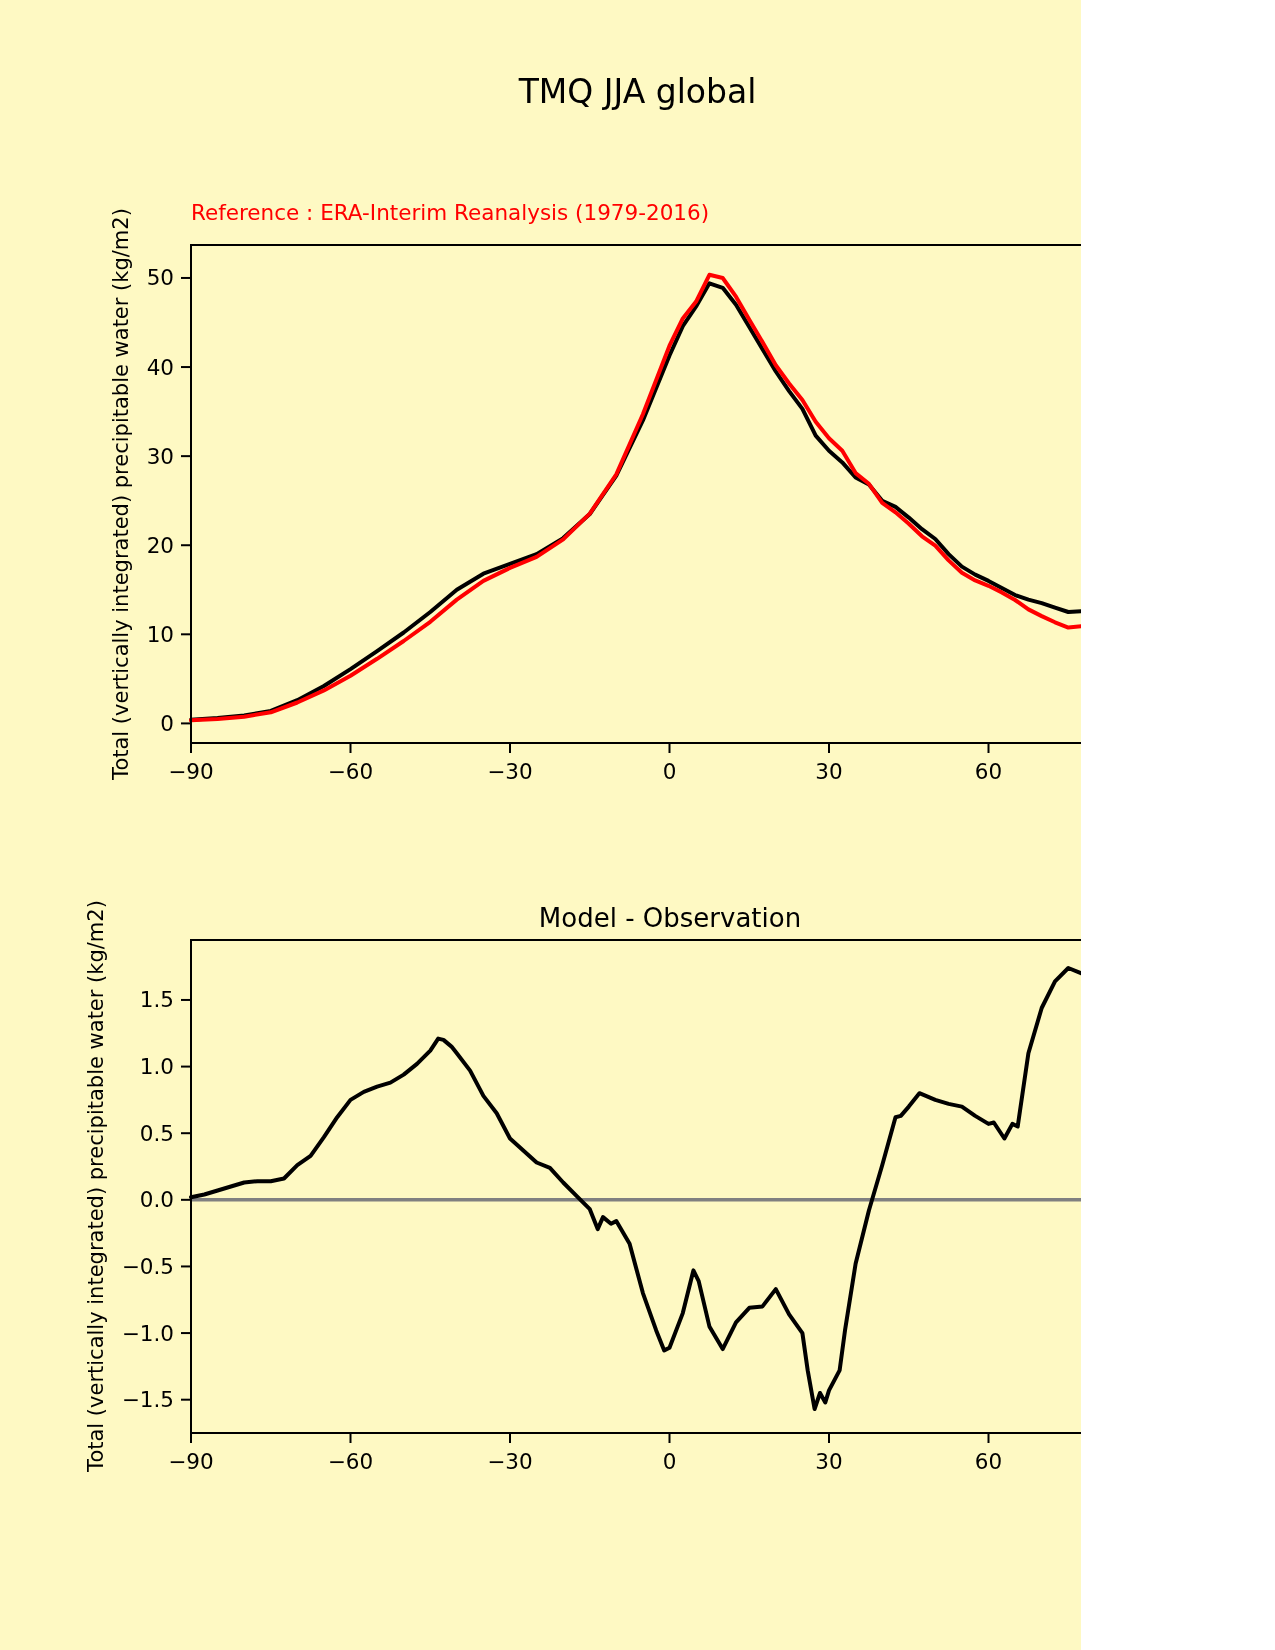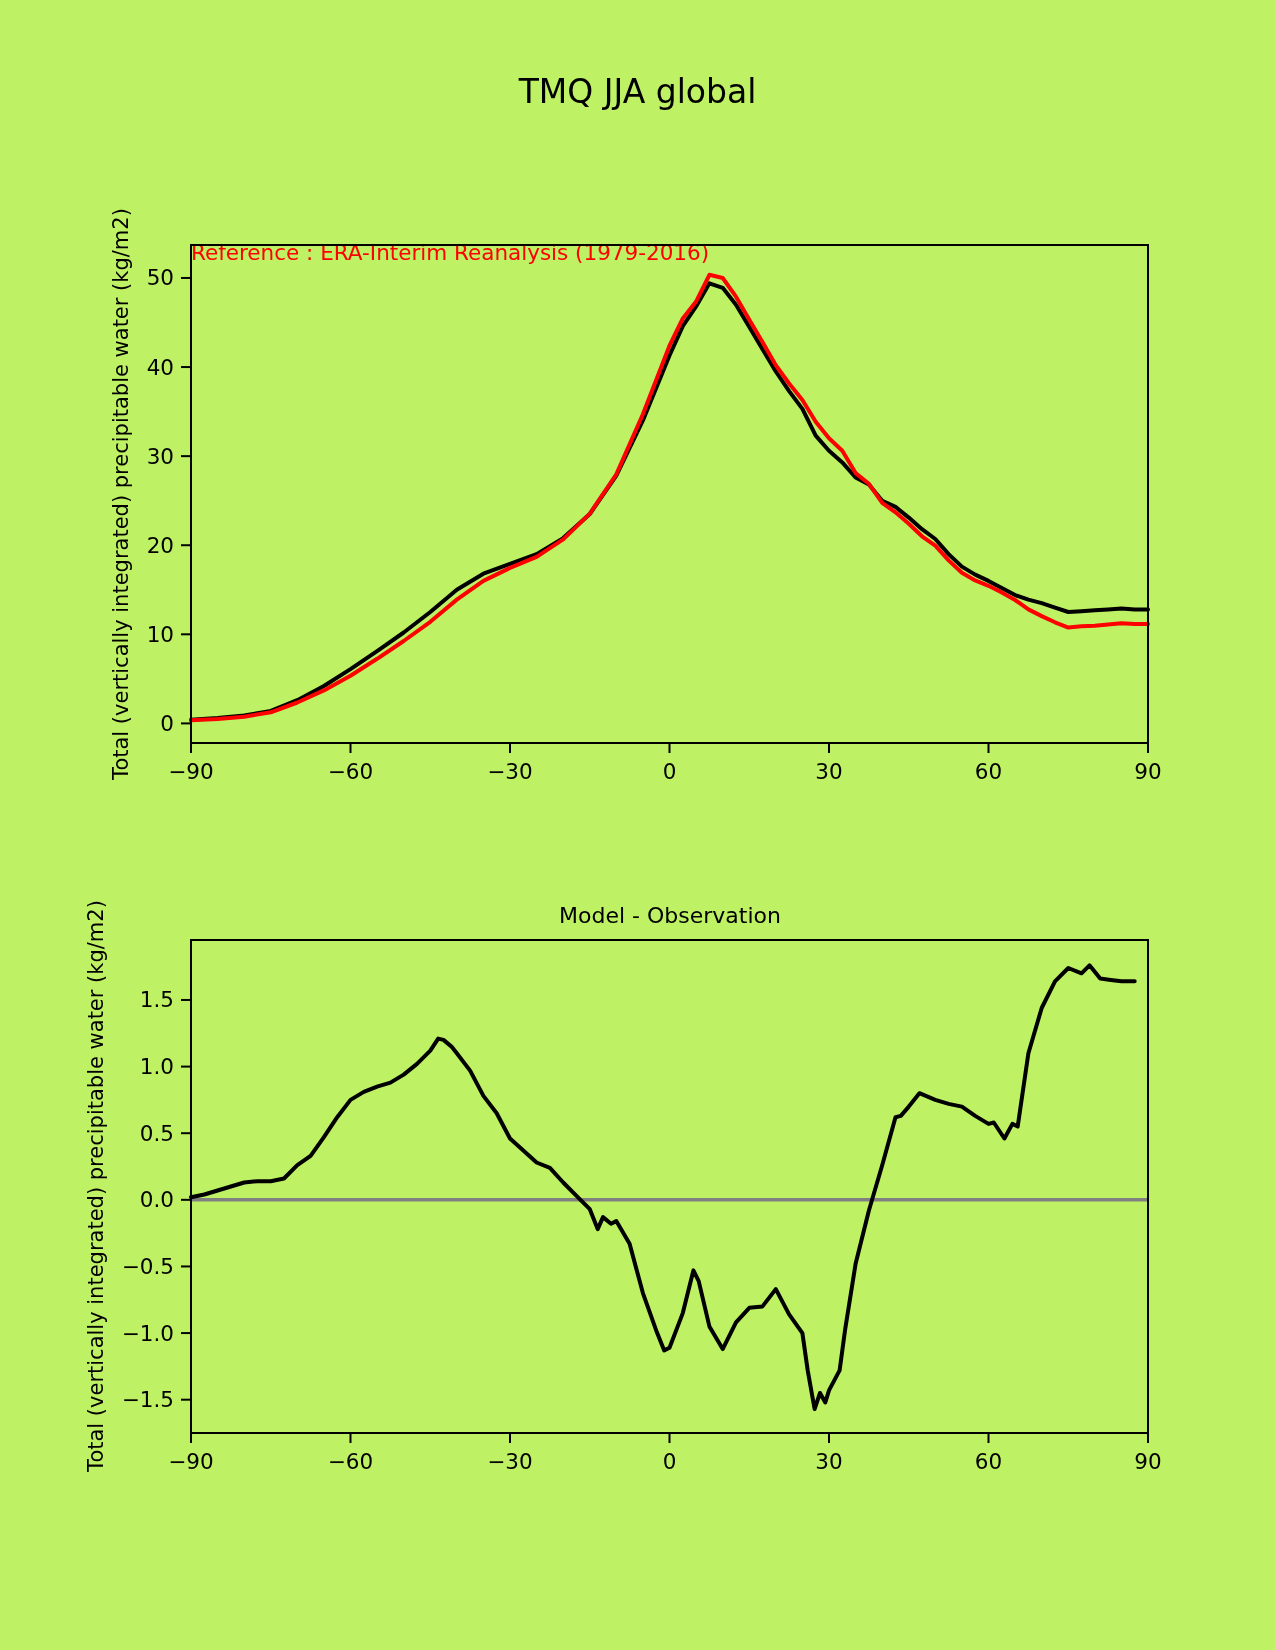--- a/index.html
+++ b/index.html
@@ -1,43 +1,43 @@
 <!DOCTYPE html>
 <html><head>
 <meta charset="utf-8">
 <style>
   html,body{margin:0;padding:0;background:#ffffff;}
   .page{
     position:relative;
-    width:1275px;height:1650px;
-    background:#bef264;
+    width:1081px;height:1650px;
+    background:#fef9c3;
     font-family:"DejaVu Sans", sans-serif;
     overflow:hidden;
   }
   .main-title{
     position:absolute;top:72px;left:0;width:1275px;
     text-align:center;font-size:33px;color:#000;
   }
   .subtitle-test{
     position:absolute;left:191px;top:168px;
     font-size:21.5px;color:#000;white-space:nowrap;
   }
   .subtitle-ref{
     position:absolute;left:191px;top:200px;
-    font-size:21.5px;color:#ff0000;white-space:nowrap;margin-top:40px;
+    font-size:21.5px;color:#ff0000;white-space:nowrap;
   }
   .ylabel{
     position:absolute;font-size:21px;color:#000;white-space:nowrap;
     transform:translate(-50%,-50%) rotate(-90deg);
   }
   .ylabel-top{left:121px;top:494px;}
   .ylabel-bottom{left:96px;top:1186px;}
   .bottom-title{
     position:absolute;left:670px;top:903px;transform:translateX(-50%);
-    font-size:22px;color:#000;white-space:nowrap;
+    font-size:26px;color:#000;white-space:nowrap;
   }
   svg.plot{position:absolute;left:0;top:0;}
   svg text{font-family:"DejaVu Sans", sans-serif;fill:#000;}
 </style>
 </head>
 <body>
 
 <div class="page">
 
   <div class="main-title">TMQ JJA global</div>

